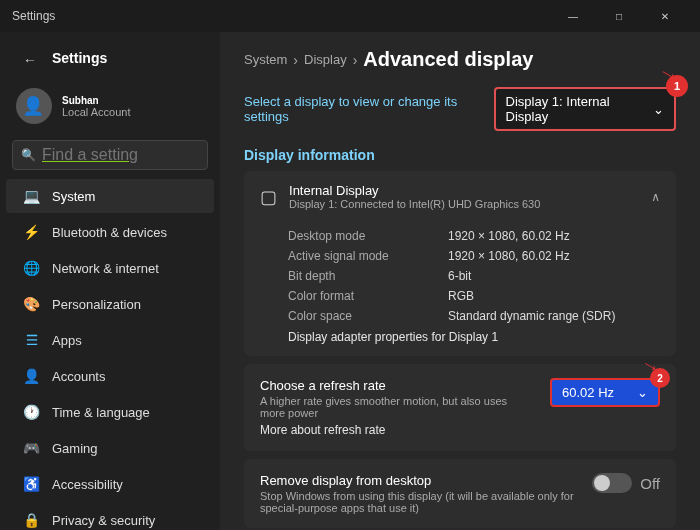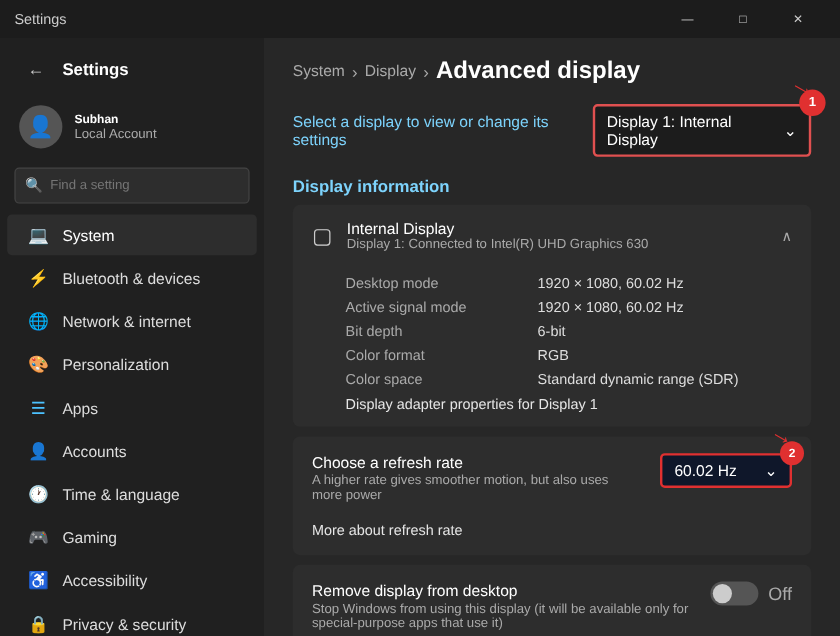--- a/index.html
+++ b/index.html
@@ -117,23 +117,24 @@
       display: flex;
       align-items: center;
       padding: 0 8px;
       gap: 6px;
     }
     .search-box input {
       background: transparent;
       border: none;
       outline: none;
       color: #84cc16;
-      font-size: 11px;
+      font-size: 16px;
       width: 100%;
       height: 28px;
+      text-decoration: underline;
     }
     .search-icon-svg { color: #aaa; font-size: 12px; }
 
     .nav-item {
       display: flex;
       align-items: center;
       gap: 10px;
       padding: 7px 16px;
       cursor: pointer;
       border-radius: 4px;
@@ -296,21 +297,21 @@
     }
     .setting-card-info { flex: 1; }
     .setting-card-title { font-size: 13px; font-weight: 500; }
     .setting-card-sub { font-size: 11px; color: #aaa; margin-top: 2px; }
     .setting-control { display: flex; align-items: center; gap: 8px; flex-shrink: 0; }
 
     .refresh-dropdown-wrap {
       position: relative;
     }
     .refresh-dropdown {
-      background: #0f172a;
+      background: #1d4ed8;
       border: 2px solid #e03030;
       border-radius: 4px;
       padding: 5px 10px;
       color: #fff;
       font-size: 13px;
       display: flex;
       align-items: center;
       gap: 6px;
       cursor: pointer;
       min-width: 110px;
@@ -490,21 +491,21 @@
         <div class="link-text">Display adapter properties for Display 1</div>
       </div>
     </div>
 
     <div class="separator"></div>
 
     <div class="setting-card">
       <div class="setting-card-info">
         <div class="setting-card-title">Choose a refresh rate</div>
         <div class="setting-card-sub">A higher rate gives smoother motion, but also uses more power</div>
-        <div class="link-text" style="margin-top:16px;">More about refresh rate</div>
+        <div class="link-text" style="margin-top:4px;">More about refresh rate</div>
       </div>
       <div class="setting-control">
         <div class="refresh-dropdown-wrap" style="position:relative;">
           <div class="refresh-dropdown">
             <span>60.02 Hz</span>
             <span>⌄</span>
           </div>
           <div class="badge-circle-2">2</div>
           <div style="position:absolute;top:-26px;right:-2px;font-size:20px;color:#e03030;transform:rotate(30deg);">→</div>
         </div>

